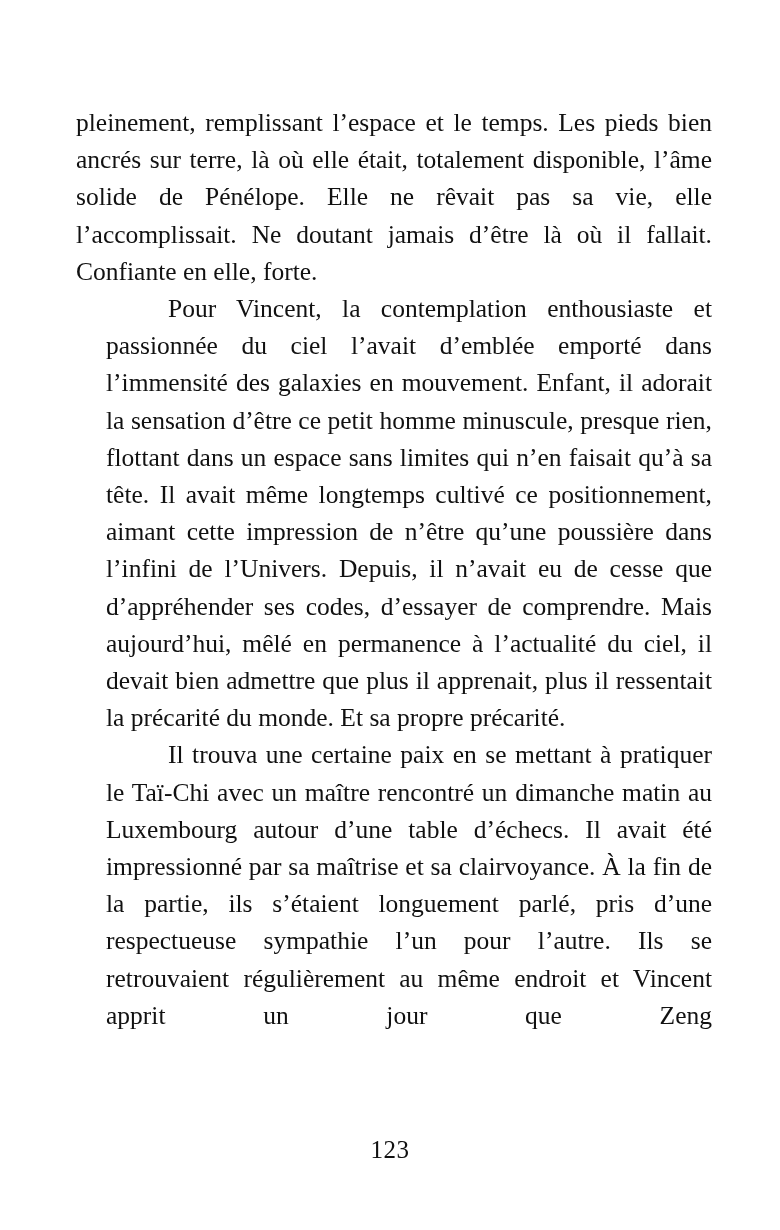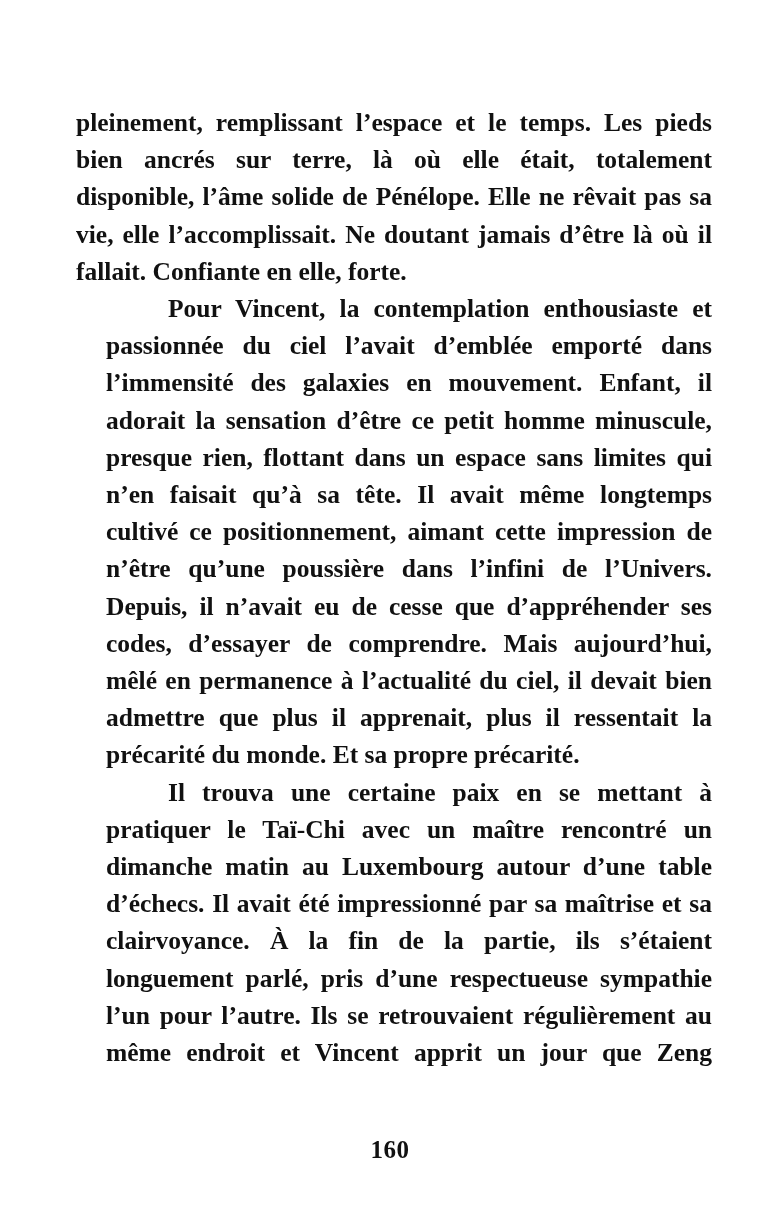--- a/index.html
+++ b/index.html
@@ -17,21 +17,20 @@
     position: relative;
   }
 
   .page {
     position: absolute;
     top: 0;
     left: 0;
     width: 780px;
     height: 992px;
     background: #ffffff;
-    font-weight: bold;
   }
 
   .text-block {
     position: absolute;
     left: 76px;
     top: 104px;
     width: 636px;
   }
 
   .para {
@@ -78,15 +77,15 @@
 <body>
 
 <div class="page">
 
   <div class="text-block">
     <p class="para">pleinement, remplissant l’espace et le temps. Les pieds bien ancrés sur terre, là où elle était, totalement disponible, l’âme solide de Pénélope. Elle ne rêvait pas sa vie, elle l’accomplissait. Ne doutant jamais d’être là où il fallait. Confiante en elle, forte.</p>
     <p class="para indent">Pour Vincent, la contemplation enthousiaste et passionnée du ciel l’avait d’emblée emporté dans l’immensité des galaxies en mouvement. Enfant, il adorait la sensation d’être ce petit homme minuscule, presque rien, flottant dans un espace sans limites qui n’en faisait qu’à sa tête. Il avait même longtemps cultivé ce positionnement, aimant cette impression de n’être qu’une poussière dans l’infini de l’Univers. Depuis, il n’avait eu de cesse que d’appréhender ses codes, d’essayer de comprendre. Mais aujourd’hui, mêlé en permanence à l’actualité du ciel, il devait bien admettre que plus il apprenait, plus il ressentait la précarité du monde. Et sa propre précarité.</p>
     <p class="para indent">Il trouva une certaine paix en se mettant à pratiquer le Taï-Chi avec un maître rencontré un dimanche matin au Luxembourg autour d’une table d’échecs. Il avait été impressionné par sa maîtrise et sa clairvoyance. À la fin de la partie, ils s’étaient longuement parlé, pris d’une respectueuse sympathie l’un pour l’autre. Ils se retrouvaient régulièrement au même endroit et Vincent apprit un jour que Zeng</p>
   </div>
 
-  <div class="folio">160</div>
+  <div class="folio">123</div>
 
 </div>
 
 </body></html>

